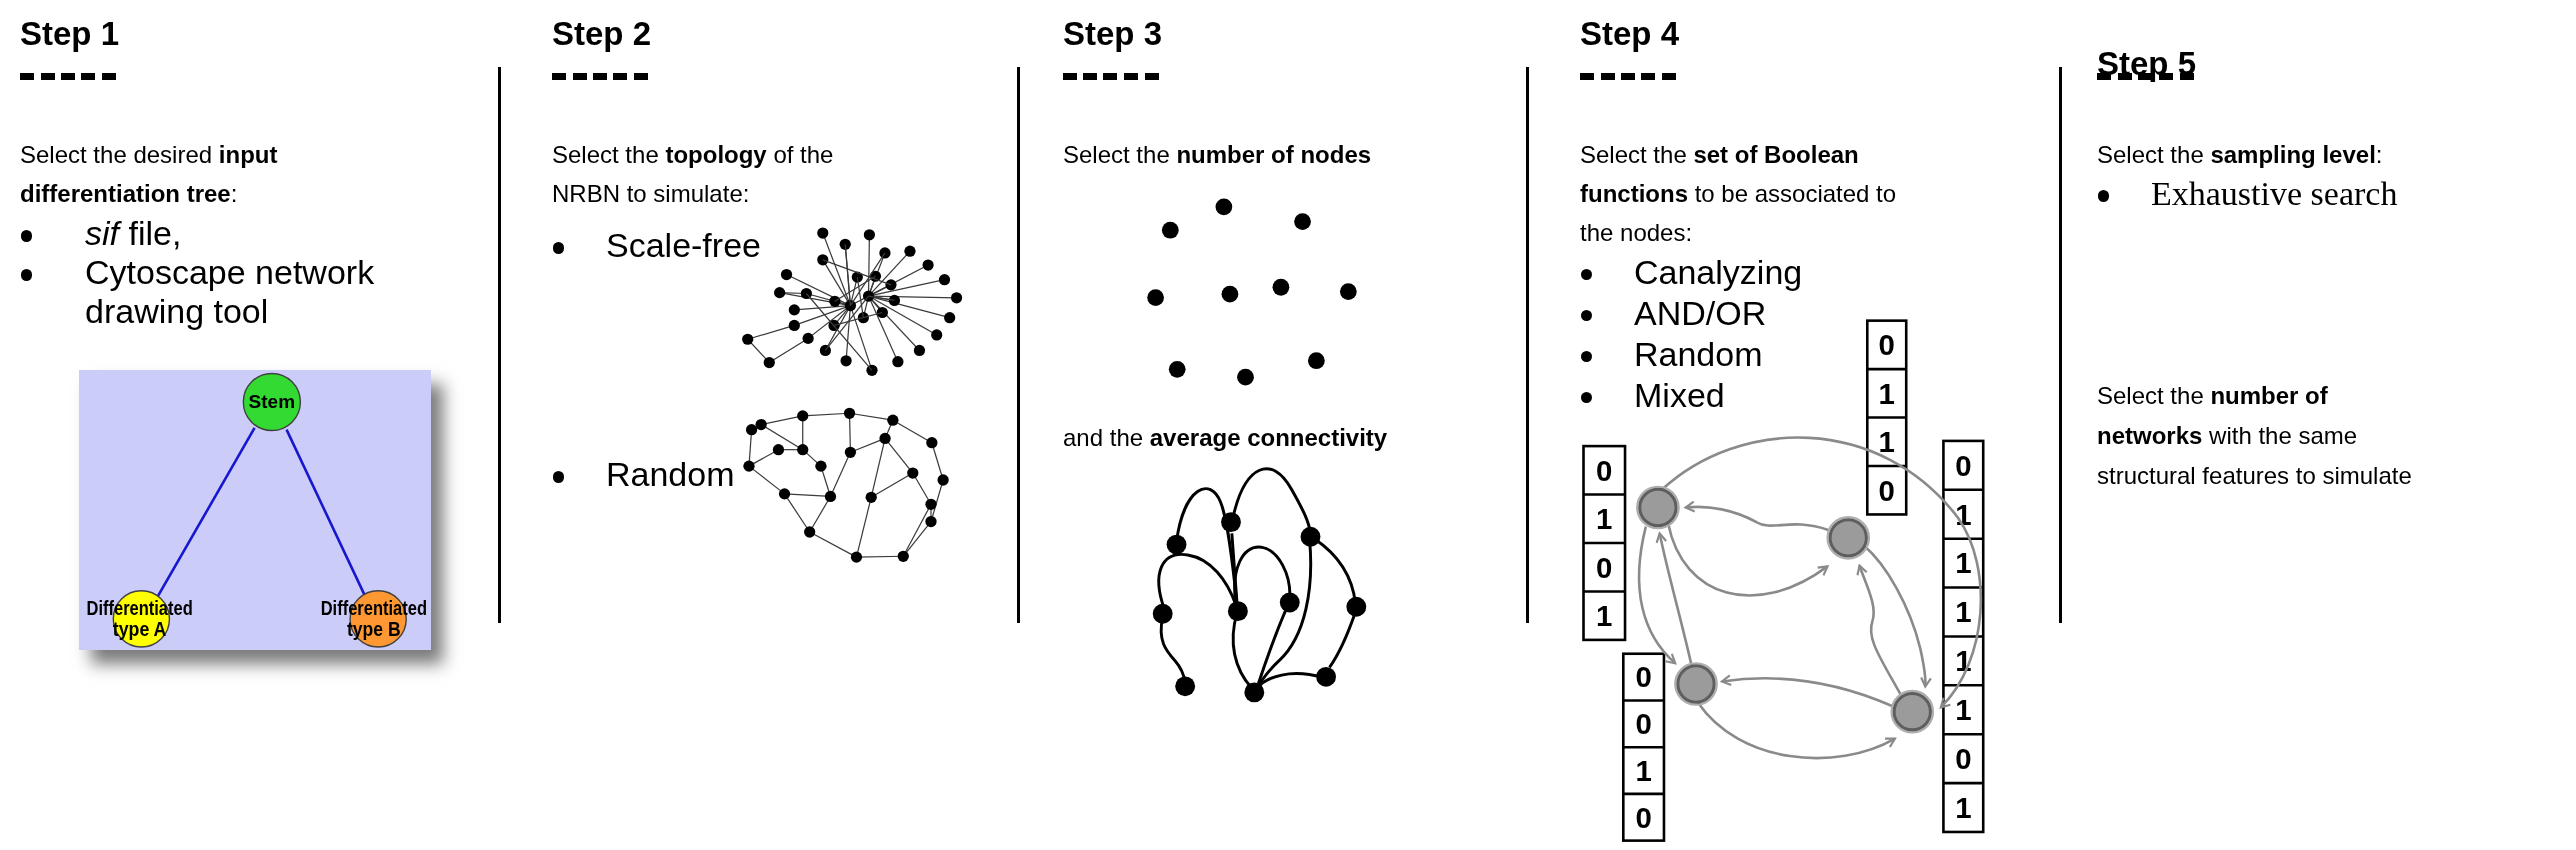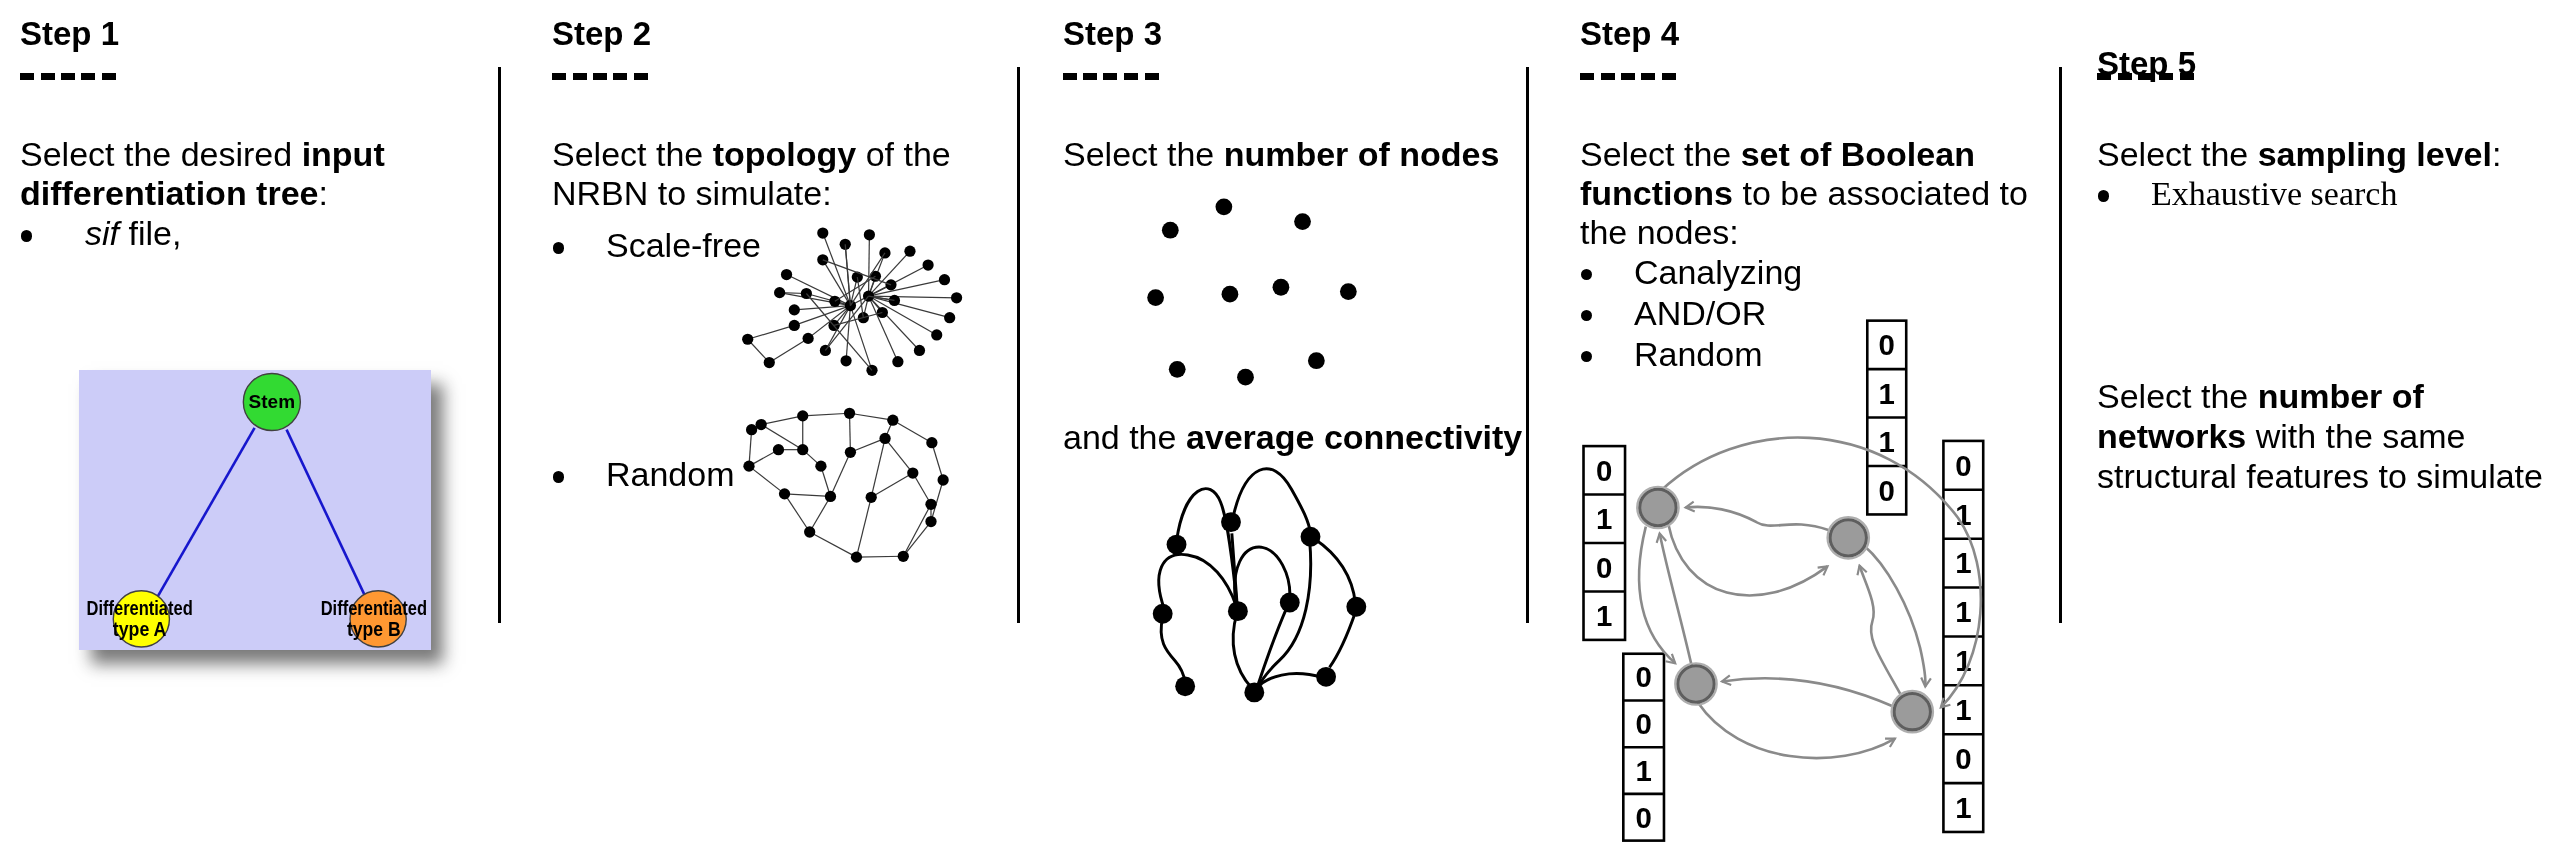--- a/index.html
+++ b/index.html
@@ -1,21 +1,21 @@
 <!DOCTYPE html>
 <html style="font-size:14px"><head>
 <meta charset="utf-8">
 <style>
   html,body{margin:0;padding:0;}
   body{width:2576px;height:851px;background:#ffffff;position:relative;overflow:hidden;
        font-family:"Liberation Sans",sans-serif;color:#000;}
   .abs{position:absolute;}
   .h{font-size:33px;font-weight:bold;line-height:38px;white-space:nowrap;}
   .dash{width:14px;height:7px;background:#000;position:absolute;top:73px;}
-  .p{font-size:34px;line-height:39px;}
+  .p{font-size:24px;line-height:39px;}
   .li{font-size:34px;line-height:39px;position:relative;}
   .li .bu{position:absolute;left:0.9px;top:16.4px;width:11.2px;height:11.2px;border-radius:50%;background:#000;}
   .vline{position:absolute;top:67px;width:2.6px;height:556px;background:#000;}
   svg{position:absolute;overflow:visible;}
   b{font-weight:bold;}
 </style>
 </head>
 <body>
 
 <div class="vline" style="left:498px;"></div>
@@ -25,20 +25,21 @@
 
 <div class="abs h" style="left:20px;top:14.7px;text-align:center;">Step 1</div>
 <div class="dash" style="left:20px;"></div>
 <div class="dash" style="left:41px;"></div>
 <div class="dash" style="left:61px;"></div>
 <div class="dash" style="left:81px;"></div>
 <div class="dash" style="left:102px;"></div>
 <div class="abs p" style="left:20px;top:135px;width:450px;">Select the desired <b>input<br>differentiation tree</b>:</div>
 <div class="abs" style="left:20px;top:214px;width:467px;">
   <div class="li" style="padding-left:65px;"><span class="bu"></span><i>sif</i> file,</div>
+  <div class="li" style="padding-left:65px;"><span class="bu"></span>Cytoscape network<br>drawing tool</div>
 </div>
 
 <div class="abs" style="left:79px;top:370px;width:352px;height:280px;background:#ccccf8;box-shadow:12px 14px 15.6px rgba(115,115,115,0.95);"></div>
 <svg class="abs" style="left:79px;top:370px;" width="352" height="280" viewBox="0 0 407 324">
   <line x1="203" y1="67" x2="87" y2="269" stroke="#1717cd" stroke-width="3"></line>
   <line x1="240" y1="69" x2="332" y2="264" stroke="#1717cd" stroke-width="3"></line>
   <circle cx="223" cy="37" r="33" fill="#32da32" stroke="#404040" stroke-width="1.6"></circle>
   <circle cx="72" cy="288" r="32.5" fill="#ffff00" stroke="#404040" stroke-width="1.6"></circle>
   <circle cx="346" cy="288" r="32.5" fill="#ff9832" stroke="#404040" stroke-width="1.6"></circle>
   <text x="223" y="44" font-size="22" font-weight="bold" text-anchor="middle">Stem</text>
@@ -263,20 +264,21 @@
 <div class="dash" style="left:1580px;"></div>
 <div class="dash" style="left:1601px;"></div>
 <div class="dash" style="left:1621px;"></div>
 <div class="dash" style="left:1641px;"></div>
 <div class="dash" style="left:1662px;"></div>
 <div class="abs p" style="left:1580px;top:135px;">Select the <b>set of Boolean<br>functions</b> to be associated to<br>the nodes:</div>
 <div class="abs" style="left:1580px;top:252px;width:363px;line-height:41px;">
   <div class="li" style="padding-left:54px;line-height:41px;"><span class="bu" style="top:17.3px;"></span>Canalyzing</div>
   <div class="li" style="padding-left:54px;line-height:41px;"><span class="bu" style="top:17.3px;"></span>AND/OR</div>
   <div class="li" style="padding-left:54px;line-height:41px;"><span class="bu" style="top:17.3px;"></span>Random</div>
+  <div class="li" style="padding-left:54px;line-height:41px;"><span class="bu" style="top:17.3px;"></span>Mixed</div>
 </div>
 
 <svg class="abs" id="bn" style="left:1566px;top:312px;" width="433" height="539" viewBox="1810 360 500 623">
 <defs>
       <marker id="ah" viewBox="0 0 12 12" refX="10" refY="6" markerWidth="15" markerHeight="15" markerUnits="userSpaceOnUse" orient="auto">
 <path d="M2,1.5 L10,6 L2,10.5" fill="none" stroke="#8a8a8a" stroke-width="2"></path>
       </marker>
     </defs>
 <rect x="1830" y="515" width="48" height="224" fill="#fff" stroke="#000" stroke-width="3"></rect>
 <line x1="1830" y1="571" x2="1878" y2="571" stroke="#000" stroke-width="3"></line>

